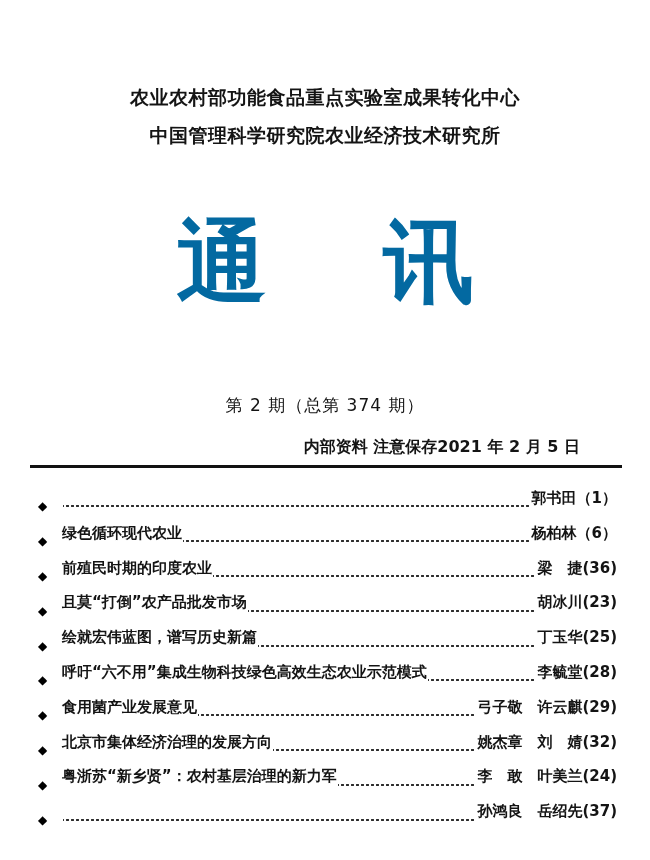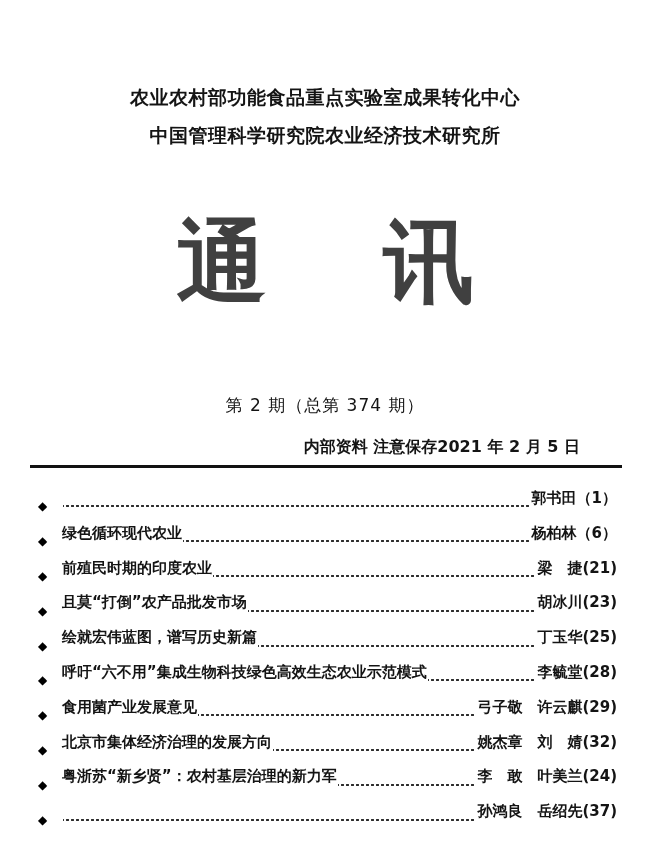--- a/index.html
+++ b/index.html
@@ -31,21 +31,21 @@
     margin-top: 58px;
     text-align: center;
     height: 110px;
   }
   .masthead-title {
     display: inline-block;
     font-family: "DejaVu Serif", "Liberation Serif", serif;
     font-size: 90px;
     line-height: 1.1;
     font-weight: 700;
-    color: #404040;
+    color: #0369a1;
     letter-spacing: 1.30em;
     margin-right: -1.30em; 
     white-space: nowrap;
   }
 
   
   .issue-line {
     margin-top: 72px;
     text-align: center;
     font-size: 17px;
@@ -142,21 +142,21 @@
       <span class="toc-leader"></span>
       <span class="toc-author">杨柏林</span>
       <span class="toc-page">（6）</span>
     </div>
 
     <div class="toc-row">
       <span class="toc-bullet">◆</span>
       <span class="toc-title">前殖民时期的印度农业</span>
       <span class="toc-leader"></span>
       <span class="toc-author">梁　捷</span>
-      <span class="toc-page">(21)</span>
+      <span class="toc-page">(36)</span>
     </div>
 
     <div class="toc-row">
       <span class="toc-bullet">◆</span>
       <span class="toc-title">且莫“打倒”农产品批发市场</span>
       <span class="toc-leader"></span>
       <span class="toc-author">胡冰川</span>
       <span class="toc-page">(23)</span>
     </div>
 

